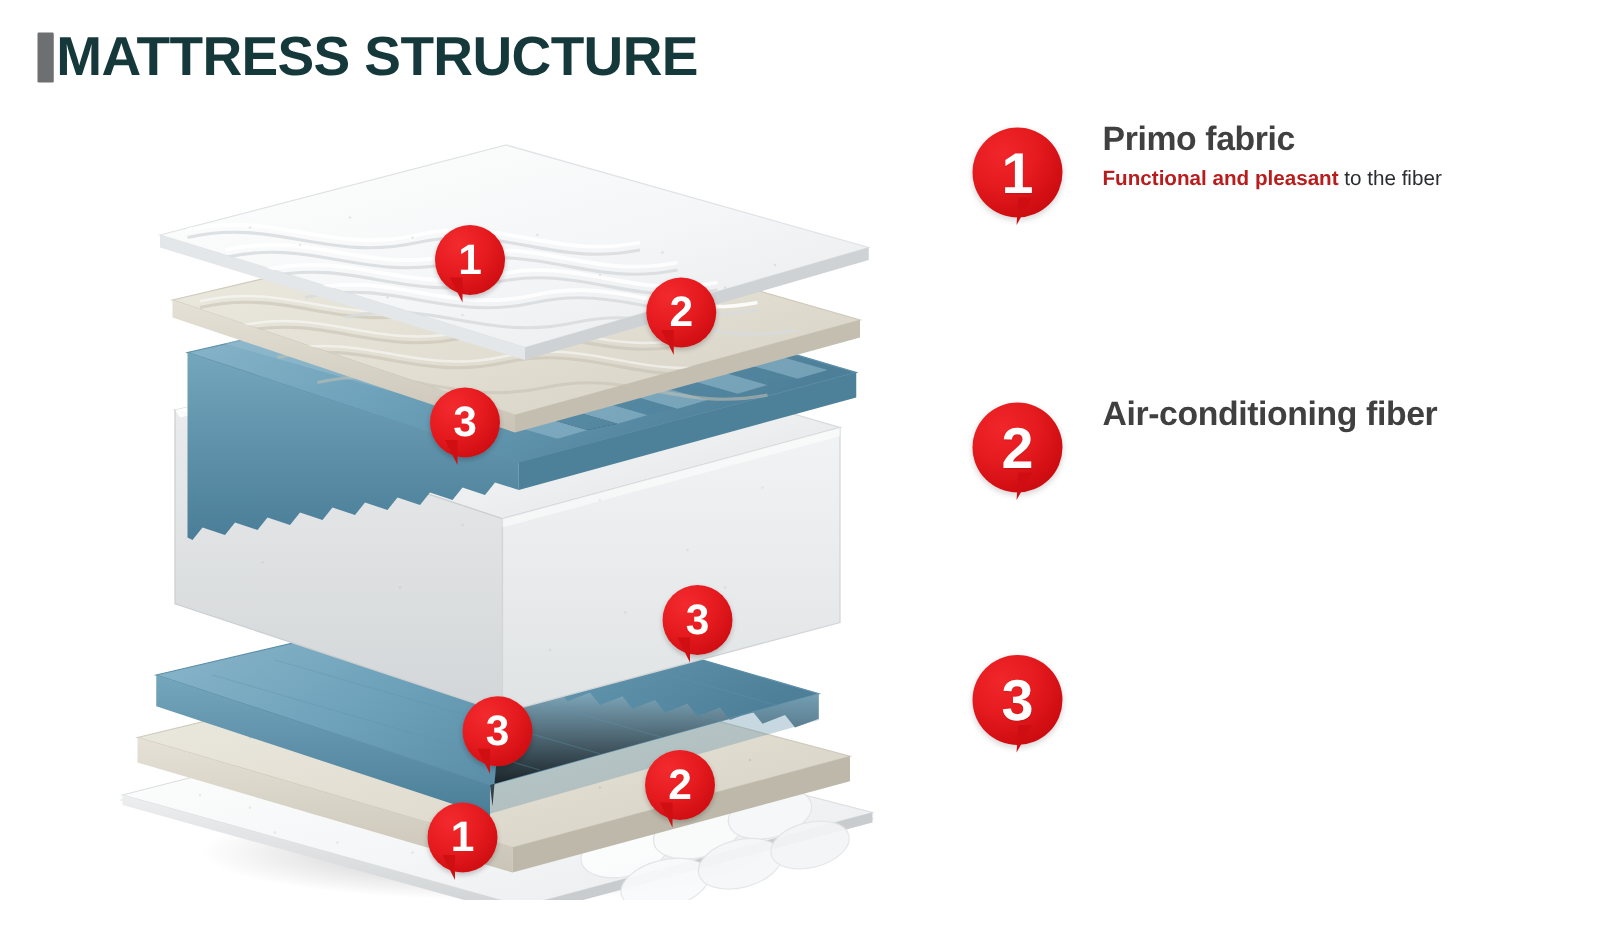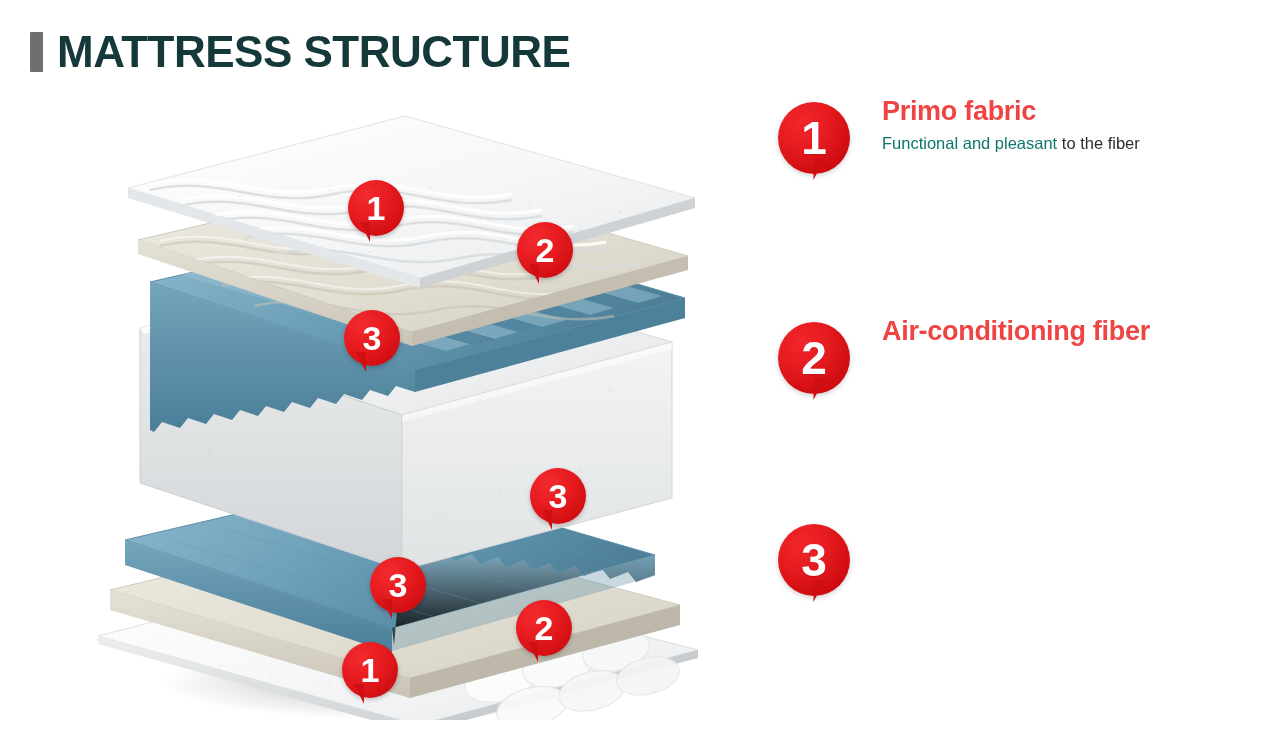--- a/index.html
+++ b/index.html
@@ -6,21 +6,21 @@
   body{
     width:1280px;height:743px;
     background:#ffffff;
     font-family:"Liberation Sans", sans-serif;
     overflow:hidden;
     position:relative;
   }
   #page{position:relative;width:1280px;height:743px;overflow:hidden;background:#fff;}
 
   
-  .title-row{position:absolute;left:30px;top:30px;display:flex;align-items:center;gap:14px;}
+  .title-row{position:absolute;left:30px;top:24px;display:flex;align-items:center;gap:2px;}
   .title-bar{width:13px;height:40px;background:#6e6f70;display:block;border-radius:1px;}
   .title-text{
     font-size:44px;font-weight:bold;color:#15383a;
     letter-spacing:-0.5px;line-height:1;white-space:nowrap;
     font-family:"Liberation Sans", sans-serif;
   }
 
   
   .legend{position:absolute;left:770px;top:80px;width:500px;}
   .legend-item{position:relative;height:200px;}
@@ -45,27 +45,27 @@
   .pin-num{
     position:absolute;left:0;top:0;width:72px;height:72px;
     display:flex;align-items:center;justify-content:center;
     color:#ffffff;font-size:46px;font-weight:bold;line-height:1;
     font-family:"Liberation Sans", sans-serif;
     text-shadow:0 1px 1px rgba(0,0,0,0.12);
   }
 
   .legend-txt{position:absolute;left:112px;top:16px;width:380px;}
   .legend-title{
-    font-size:27px;font-weight:bold;color:#ef4444;line-height:1.15;
+    font-size:27px;font-weight:bold;color:#404040;line-height:1.15;
     margin:0 0 6px 0;letter-spacing:-0.3px;
   }
   .legend-desc{
     font-size:16.5px;color:#2b2d30;line-height:1.33;margin:0;
   }
-  .legend-desc b{font-weight:normal;color:#0f766e;}
+  .legend-desc b{font-weight:bold;color:#b91c1c;}
 
   
   #mattress{position:absolute;left:80px;top:70px;width:640px;height:650px;}
   #mattress svg{display:block;}
 
   .diag-pin{position:absolute;width:56px;height:56px;}
   .diag-pin .pc{
     position:absolute;left:0;top:0;width:56px;height:56px;border-radius:50%;
     background:radial-gradient(circle at 33% 27%, #f22a2e 0%, #e71c20 40%, #d20f13 75%, #bd0b0f 100%);
     box-shadow:0 2px 4px rgba(0,0,0,0.22);

